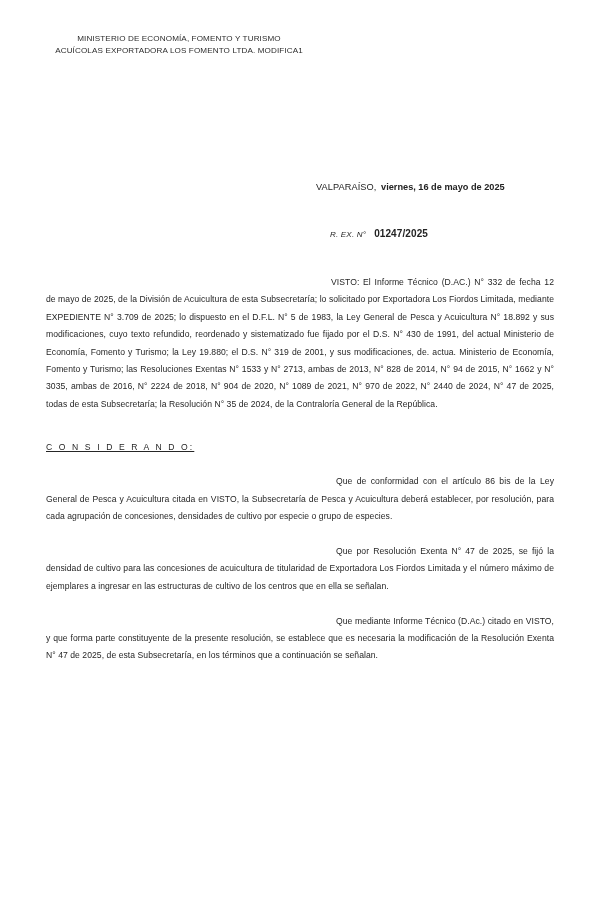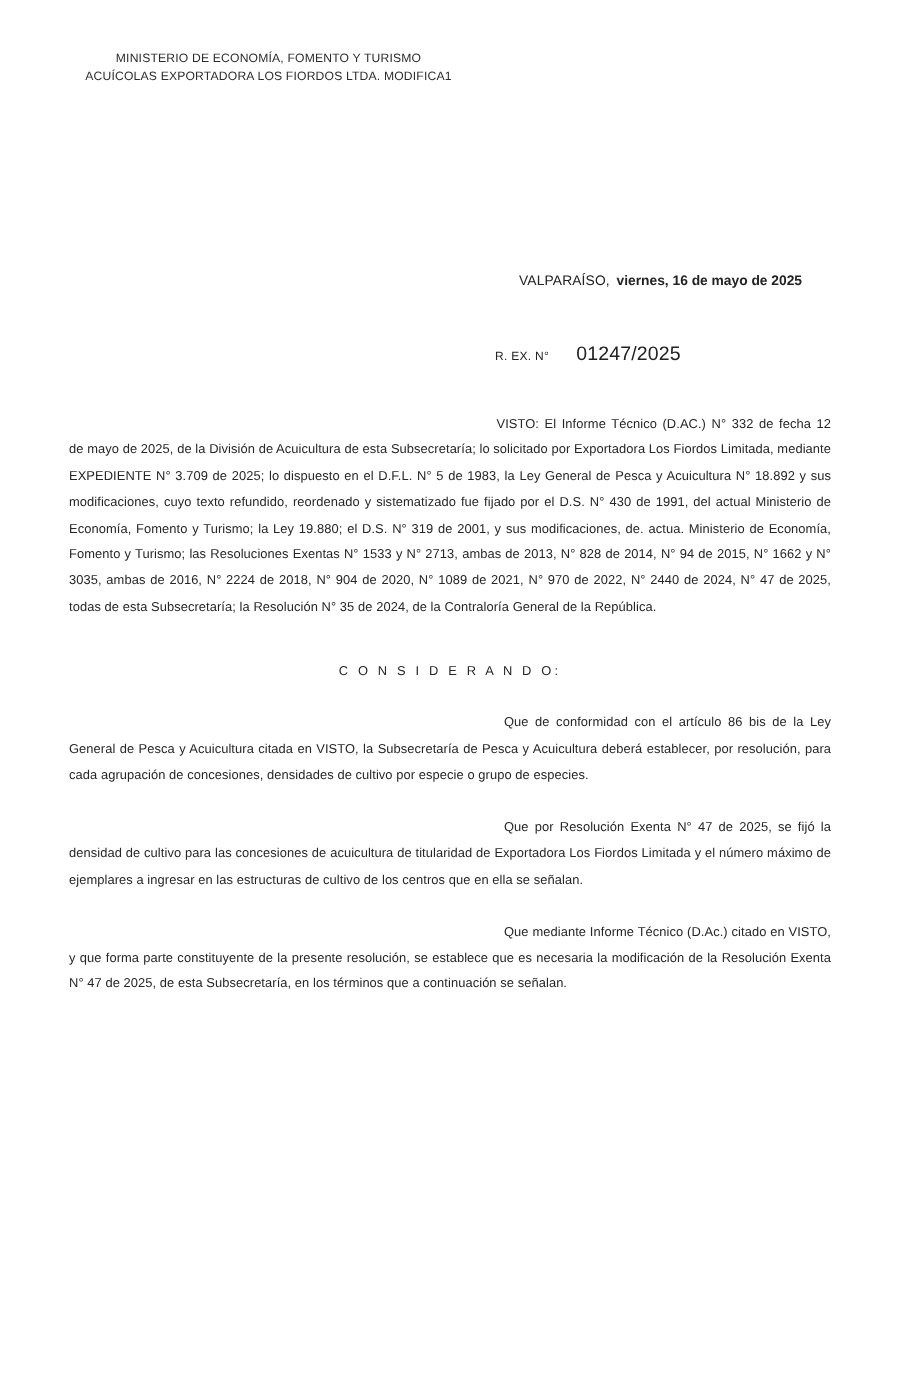--- a/index.html
+++ b/index.html
@@ -61,46 +61,46 @@
     line-height: 15.2px;
     text-align: justify;
     text-align-last: left;
     color: #2b2b2b;
     letter-spacing: 0.15px;
   }
 
   
   .place-date {
     position: absolute;
-    left: 346px;
+    left: 316px;
     top: 182px;
     font-size: 9.2px;
     color: #232323;
     white-space: nowrap;
   }
   .place-date .city { letter-spacing: 0.1px; }
   .place-date .date {
     font-weight: bold;
     margin-left: 2px;
   }
 
   
   .res-number {
     position: absolute;
     left: 330px;
     top: 228px;
     font-size: 8px;
     color: #232323;
     white-space: nowrap;
   }
-  .res-number .rn-label { letter-spacing: 0.2px; }
+  .res-number .rn-label { letter-spacing: 0.2px; font-style: italic; }
   .res-number .rn-value {
-    font-size: 13px;
-    font-weight: normal;
-    margin-left: 18px;
+    font-size: 10px;
+    font-weight: bold;
+    margin-left: 8px;
     letter-spacing: 0.1px;
   }
 
   
   .body-text {
     position: absolute;
     left: 46px;
     top: 274px;
     width: 508px;
     font-size: 8.6px;
@@ -117,25 +117,25 @@
   .para .lead-pad {
     display: inline-block;
     width: 285px;
   }
   .para .lead-pad-short {
     display: inline-block;
     width: 290px;
   }
 
   .section-heading {
-    text-align: center;
     margin: 0 0 17.4px 0;
     letter-spacing: 2.1px;
     font-size: 8.6px;
     color: #262626;
+    text-decoration: underline;
   }
   .spacer-sm { height: 8px; }
 
   
   .footer {
     position: absolute;
     left: 0;
     right: 40px;
     top: 845px;
     text-align: right;
@@ -145,21 +145,21 @@
   .footer .page-label { font-weight: normal; }
   .footer b { font-weight: bold; }
 </style>
 </head>
 <body>
 
 <div class="page">
 
   <div class="letterhead">
     <div class="lh-line">MINISTERIO DE ECONOMÍA, FOMENTO Y TURISMO</div>
-    <div class="lh-line">ACUÍCOLAS EXPORTADORA LOS FIORDOS LTDA. MODIFICA1</div>
+    <div class="lh-line">ACUÍCOLAS EXPORTADORA LOS FOMENTO LTDA. MODIFICA1</div>
   </div>
 
 
   <div class="place-date">
     <span class="city">VALPARAÍSO,</span>
     <span class="date">viernes, 16 de mayo de 2025</span>
   </div>
 
   <div class="res-number">
     <span class="rn-label">R. EX. N°</span><span class="rn-value">01247/2025</span>

